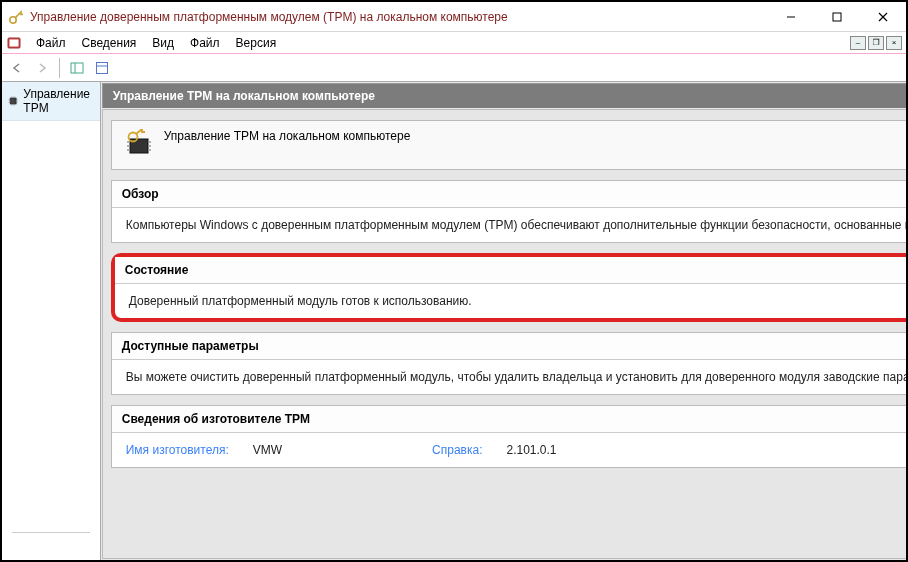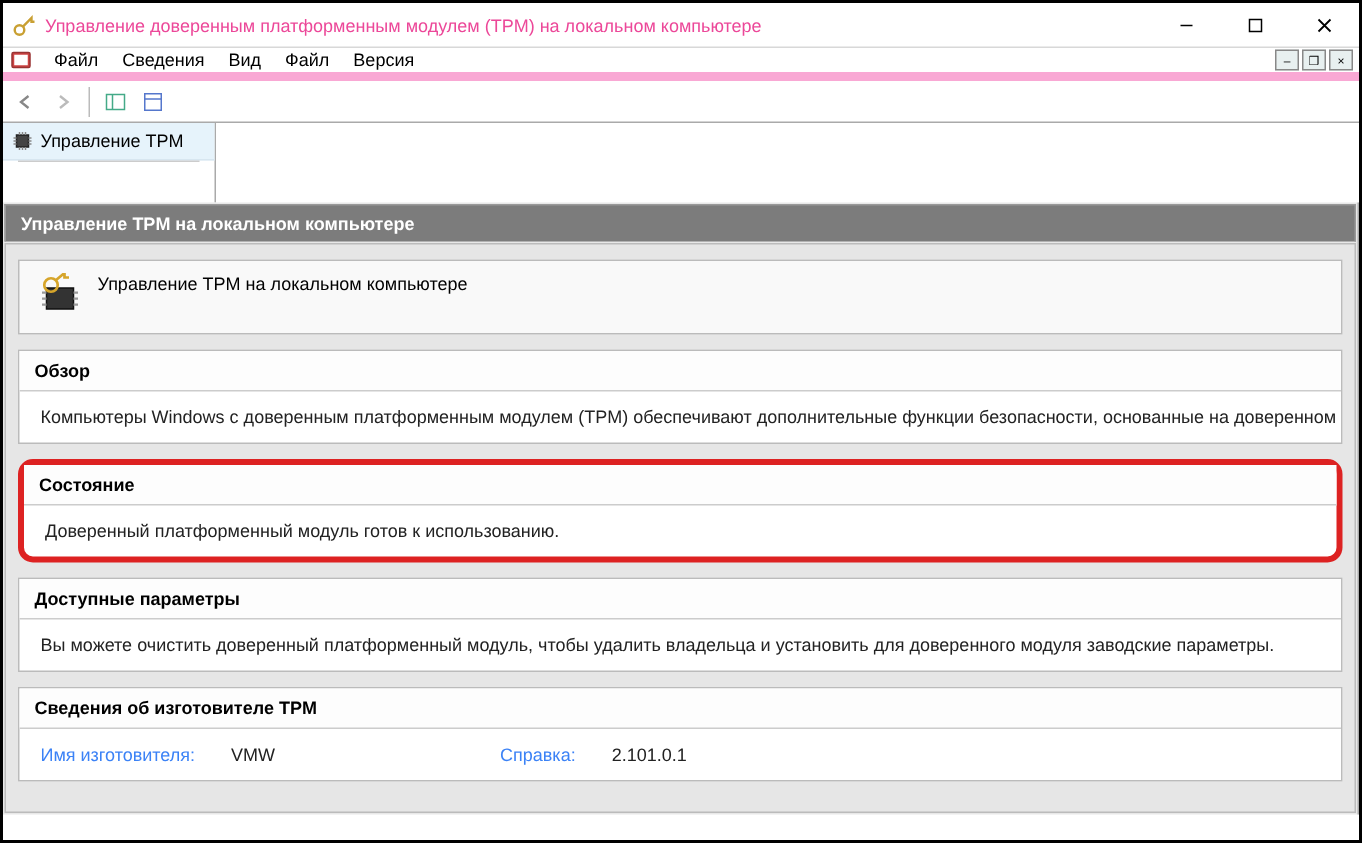--- a/index.html
+++ b/index.html
@@ -1,39 +1,39 @@
 <!DOCTYPE html>
 <html><head>
 <meta charset="utf-8">
 <style>
 * { margin:0; padding:0; box-sizing:border-box; font-family:"Segoe UI",Tahoma,sans-serif; }
 body { background:#fff; width:908px; height:562px; overflow:hidden; border:2px solid #000; }
 
 
 .titlebar { height:30px; background:#fff; display:flex; align-items:center; border-bottom:1px solid #d8d8d8; padding-left:6px; }
 .titlebar .icon-slot { width:16px; height:16px; display:flex; align-items:center; justify-content:center; margin-right:6px; }
-.titlebar .title { font-size:12px; flex:1; color:#ec4899; }
+.titlebar .title { font-size:12px; flex:1; color:#7f1d1d; }
 .titlebar .win-ctrls { display:flex; }
 .titlebar .win-btn { width:46px; height:28px; display:flex; align-items:center; justify-content:center; font-size:10px; }
 
 
-.menubar { height:22px; background:#fff; display:flex; align-items:center; padding-left:4px; border-bottom:6px solid #f9a8d4; }
+.menubar { height:22px; background:#fff; display:flex; align-items:center; padding-left:4px; border-bottom:1px solid #f9a8d4; }
 .menubar .book-icon { width:16px; height:16px; margin-right:6px; }
 .menubar .menu-item { font-size:12px; padding:2px 8px; }
 .menubar .spacer { flex:1; }
 .menubar .mdi-btns { display:flex; gap:2px; padding-right:4px; }
 .menubar .mdi-btn { width:16px; height:14px; border:1px solid #888; background:#e8f0f0; display:flex; align-items:center; justify-content:center; font-size:8px; }
 
 
 .toolbar { height:28px; background:#fff; display:flex; align-items:center; padding:0 4px; border-bottom:1px solid #aaa; gap:3px; }
 .toolbar .tbtn { width:22px; height:22px; border:1px solid transparent; display:flex; align-items:center; justify-content:center; font-size:11px; color:#444; }
 .toolbar .sep { width:1px; height:20px; background:#bbb; margin:0 3px; }
 
 
-.main { display:flex; height:418px; background:#fff;flex-direction:column; }
+.main { display:flex; height:478px; background:#fff; }
 
 
 .leftnav { width:142px; border-right:1px solid #aaa; background:#fff; display:flex; flex-direction:column; }
 .leftnav .nav-item { display:flex; align-items:center; gap:5px; padding:5px 6px; font-size:12px; background:#e6f3fb; border-bottom:1px solid #d7e6f0; }
 .leftnav .nav-item .icn { width:14px; height:14px; }
 .leftnav .filler { flex:1; }
 .leftnav .bottom-rule { border-top:1px solid #ccc; height:28px; margin:0 10px; }
 
 
 .center { flex:1; border-right:1px solid #aaa; display:flex; flex-direction:column; background:#e8e8e8; }

